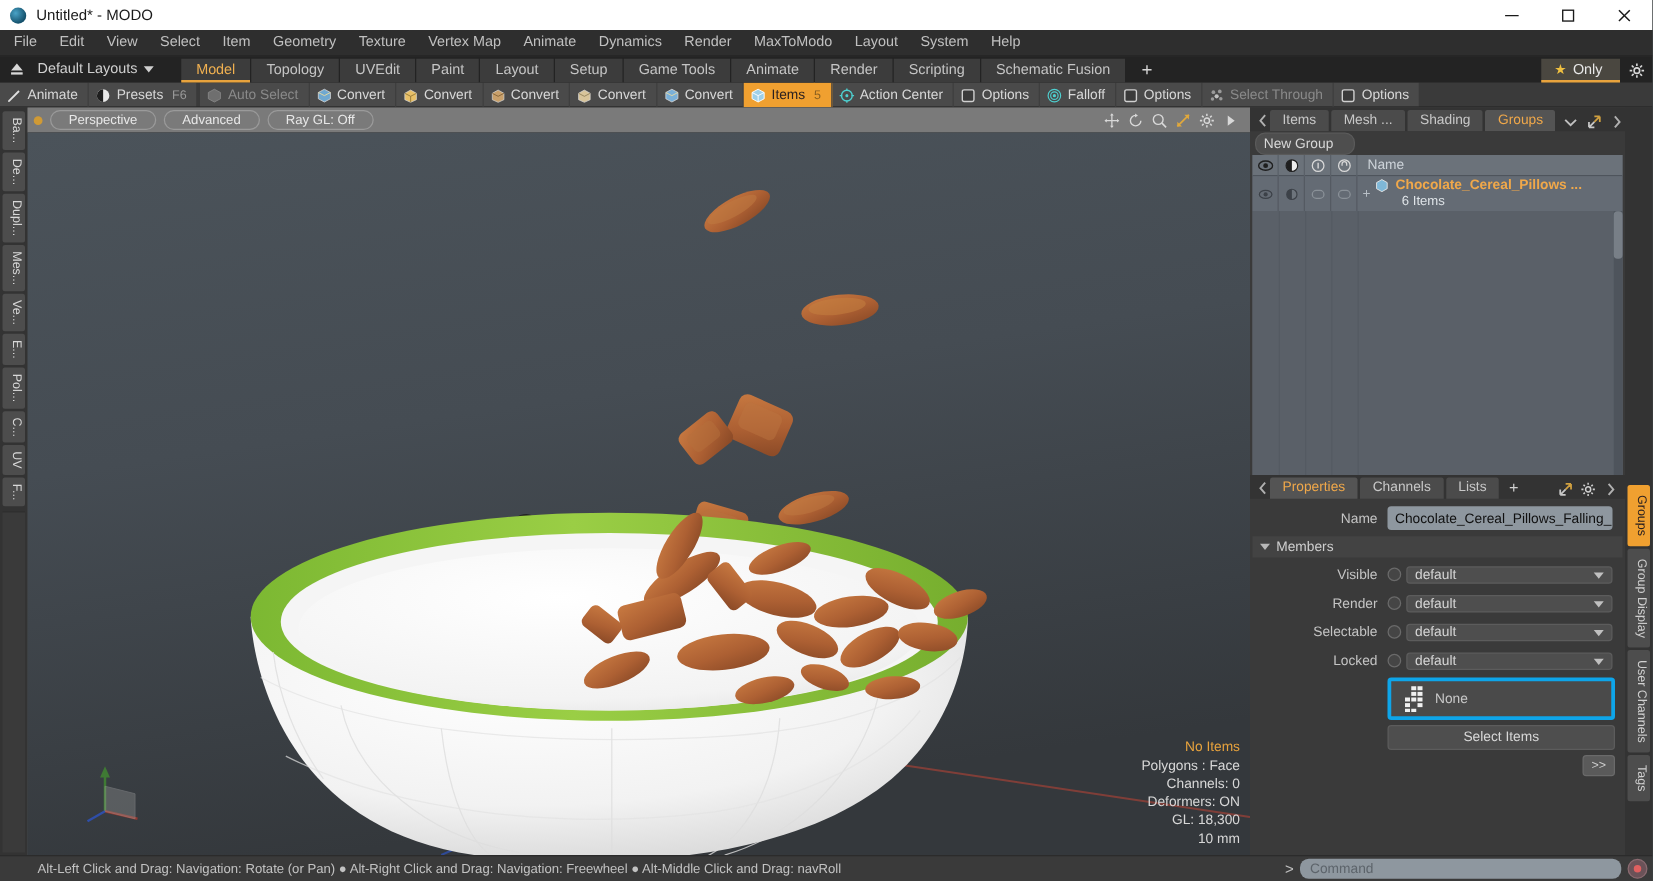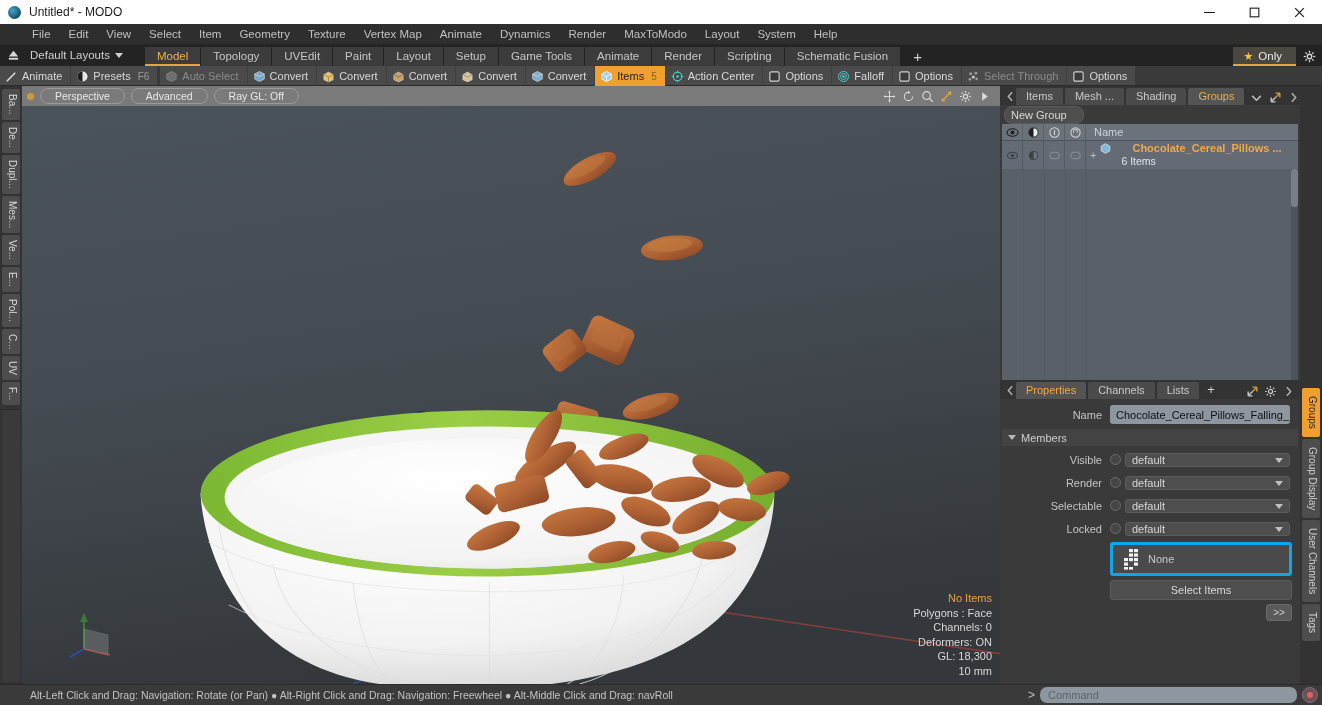--- a/index.html
+++ b/index.html
@@ -28,21 +28,21 @@
   .winbtns { margin-left: auto; display: flex; height: 24px; }
   .winbtn {
     width: 45px; height: 24px; display: flex; align-items: center; justify-content: center;
     color: #1a1a1a; font-size: 13px; line-height: 1;
   }
   .winbtn svg { display: block; }
 
   
   .menubar {
     height: 21px; background: #2e2e2e; display: flex; align-items: center;
-    flex: 0 0 21px; padding-left: 23px; border-bottom: 1px solid #262626;
+    flex: 0 0 21px; padding-left: 2px; border-bottom: 1px solid #262626;
   }
   .menuitem {
     padding: 0 9px; height: 21px; line-height: 21px; color: #c0c0c0; font-size: 11.5px;
     white-space: nowrap;
   }
 
   
   .layoutbar {
     height: 21px; background: #232323; display: flex; align-items: center;
     flex: 0 0 21px; position: relative;
@@ -774,21 +774,21 @@
                 </svg>
             </div>
             <div class="lr-col">
               <svg class="ico" viewBox="0 0 14 14">
                   <rect x="2" y="3.6" width="10" height="6.8" rx="3.4" fill="none" stroke="#8a9198" stroke-width="1.1"></rect>
                 </svg>
             </div>
             <div class="lr-main">
               <span class="plus-sm">+</span>
               <div class="lr-text">
-                <div style="display:flex;align-items:flex-start;gap:20px">
+                <div style="display:flex;align-items:flex-start;gap:4px">
                   <svg class="ico" viewBox="0 0 14 14">
                       <path d="M2.4 4.4 L7 1.8 L11.6 4.4 L11.6 9.6 L7 12.2 L2.4 9.6 Z" fill="#7fb8d8" stroke="#e2e2e2" stroke-width=".8"></path>
                     </svg>
                   <span class="lr-name">Chocolate_Cereal_Pillows ...</span>
                 </div>
                 <div class="lr-sub">6 Items</div>
               </div>
             </div>
           </div>
 

